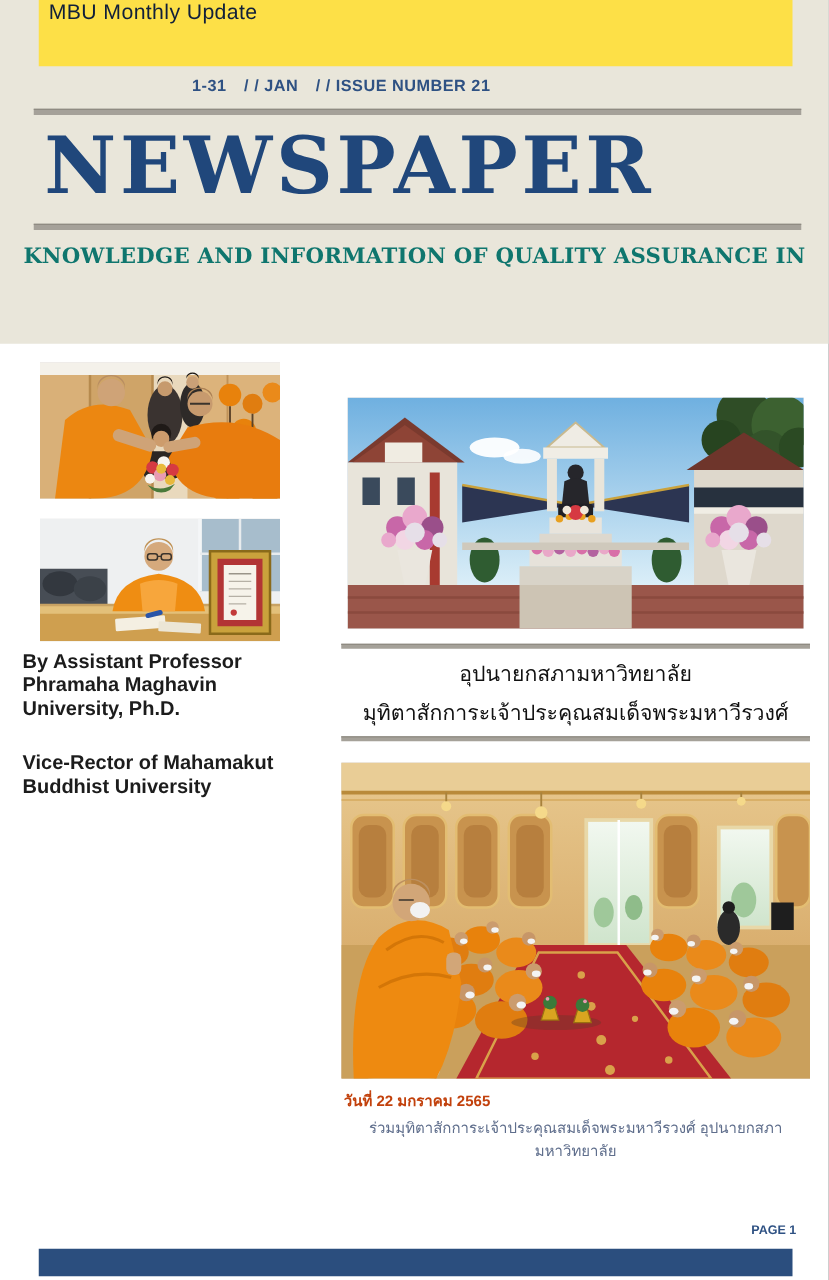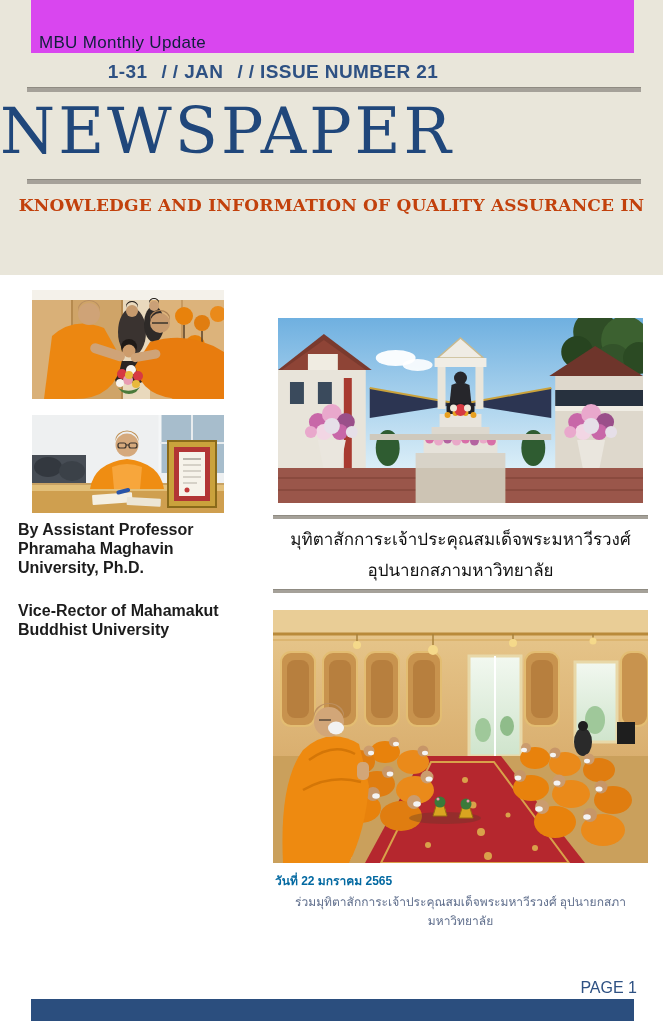--- a/index.html
+++ b/index.html
@@ -3,68 +3,68 @@
 <meta charset="utf-8">
 <style>
   html,body{margin:0;padding:0;background:#888;}
   .page{
     position:relative;width:663px;height:1024px;margin:0 auto;
     background:#ffffff;overflow:hidden;
     font-family:"Liberation Sans",sans-serif;
   }
   .cream-band{position:absolute;left:0;top:0;width:663px;height:275px;background:#e9e6da;}
   .top-bar{
-    position:absolute;left:31px;top:0;width:603px;height:53px;background:#d946ef;
-    display:flex;align-items:flex-end;padding-left:8px;box-sizing:border-box;
+    position:absolute;left:31px;top:0;width:603px;height:53px;background:#fde047;
+    display:flex;align-items:flex-start;padding-left:8px;box-sizing:border-box;
   }
   .masthead-title{font-size:17px;font-weight:400;color:#101f3a;letter-spacing:.3px;}
   .issue-line{
     position:absolute;left:0;top:61px;width:546px;text-align:center;
-    font-size:19px;font-weight:bold;color:#2e5183;letter-spacing:.4px;
+    font-size:13px;font-weight:bold;color:#2e5183;letter-spacing:.4px;
   }
   .issue-line span{margin:0 7px;}
   .divider{position:absolute;height:4px;background:#a5a199;border-top:1px solid #8f8b82;}
   .div-1{left:27px;top:87px;width:614px;}
   .div-2{left:27px;top:179px;width:614px;}
   .paper-title{
-    position:absolute;left:0;top:92px;width:559px;
-    font-family:"DejaVu Serif",serif;font-weight:normal;font-size:63px;line-height:80px;
+    position:absolute;left:0;top:92px;width:559px;text-align:center;
+    font-family:"DejaVu Serif",serif;font-weight:bold;font-size:63px;line-height:80px;
     color:#20477b;letter-spacing:3px;
   }
   .subtitle{
     position:absolute;left:0;top:193px;width:663px;text-align:center;
     font-family:"DejaVu Serif",serif;font-weight:bold;font-size:17px;line-height:25px;
-    color:#c2410c;letter-spacing:.2px;
+    color:#0f766e;letter-spacing:.2px;
   }
   .photo{position:absolute;overflow:hidden;background:#ddd;}
   .photo svg{display:block;width:100%;height:100%;}
   .photo-1{left:32px;top:290px;width:192px;height:109px;}
   .photo-2{left:32px;top:415px;width:192px;height:98px;}
   .photo-statue{left:278px;top:318px;width:365px;height:185px;}
   .photo-hall{left:273px;top:610px;width:375px;height:253px;}
   .byline{
     position:absolute;left:18px;top:520px;width:220px;text-align:left;
     font-size:16px;font-weight:bold;color:#1c1c1c;line-height:19px;
   }
   .byline .b3{margin-top:24px;}
   .div-r1{left:273px;top:515px;width:375px;height:3px;}
   .div-r2{left:273px;top:589px;width:375px;height:3px;}
   .thai-headline{
     position:absolute;left:273px;top:524px;width:375px;text-align:center;
     font-size:17px;color:#111;line-height:31px;font-weight:500;
   }
   .photo-caption-date{
-    position:absolute;left:275px;top:871px;font-size:12px;font-weight:bold;color:#0369a1;
+    position:absolute;left:275px;top:871px;font-size:12px;font-weight:bold;color:#c2410c;
   }
   .photo-caption{
     position:absolute;left:273px;top:892px;width:375px;text-align:center;
     font-size:12px;color:#5f6e8c;
   }
   .page-label{
-    position:absolute;right:26px;top:979px;font-size:16px;font-weight:normal;color:#2e5183;
+    position:absolute;right:26px;top:979px;font-size:10px;font-weight:bold;color:#2e5183;
   }
   .bottom-bar{position:absolute;left:31px;top:999px;width:603px;height:22px;background:#2b4e7e;}
 </style>
 </head>
 <body>
 
 <div class="page">
 
   <div class="cream-band"></div>
 
@@ -270,22 +270,22 @@
       <rect x="0" y="150" width="366" height="35" fill="#9a564a"></rect>
       <line x1="0" y1="160" x2="366" y2="160" stroke="#8a4a3e" stroke-width="2"></line>
       <line x1="0" y1="172" x2="366" y2="172" stroke="#8a4a3e" stroke-width="2"></line>
       <rect x="138" y="150" width="90" height="35" fill="#cdc4b4"></rect>
     </svg>
   </div>
 
   <div class="divider div-r1"></div>
 
   <div class="thai-headline">
+    <div>อุปนายกสภามหาวิทยาลัย</div>
     <div>มุทิตาสักการะเจ้าประคุณสมเด็จพระมหาวีรวงศ์</div>
-    <div>อุปนายกสภามหาวิทยาลัย</div>
   </div>
 
   <div class="divider div-r2"></div>
 
   <div class="photo photo-hall" aria-label="monks-praying-ceremony-hall-photo">
     <svg viewBox="0 0 375 253" preserveAspectRatio="none">
       <defs>
         <linearGradient id="wall" x1="0" y1="0" x2="0" y2="1">
           <stop offset="0" stop-color="#e8c98f"></stop>
             <stop offset="1" stop-color="#cf9c58"></stop>

